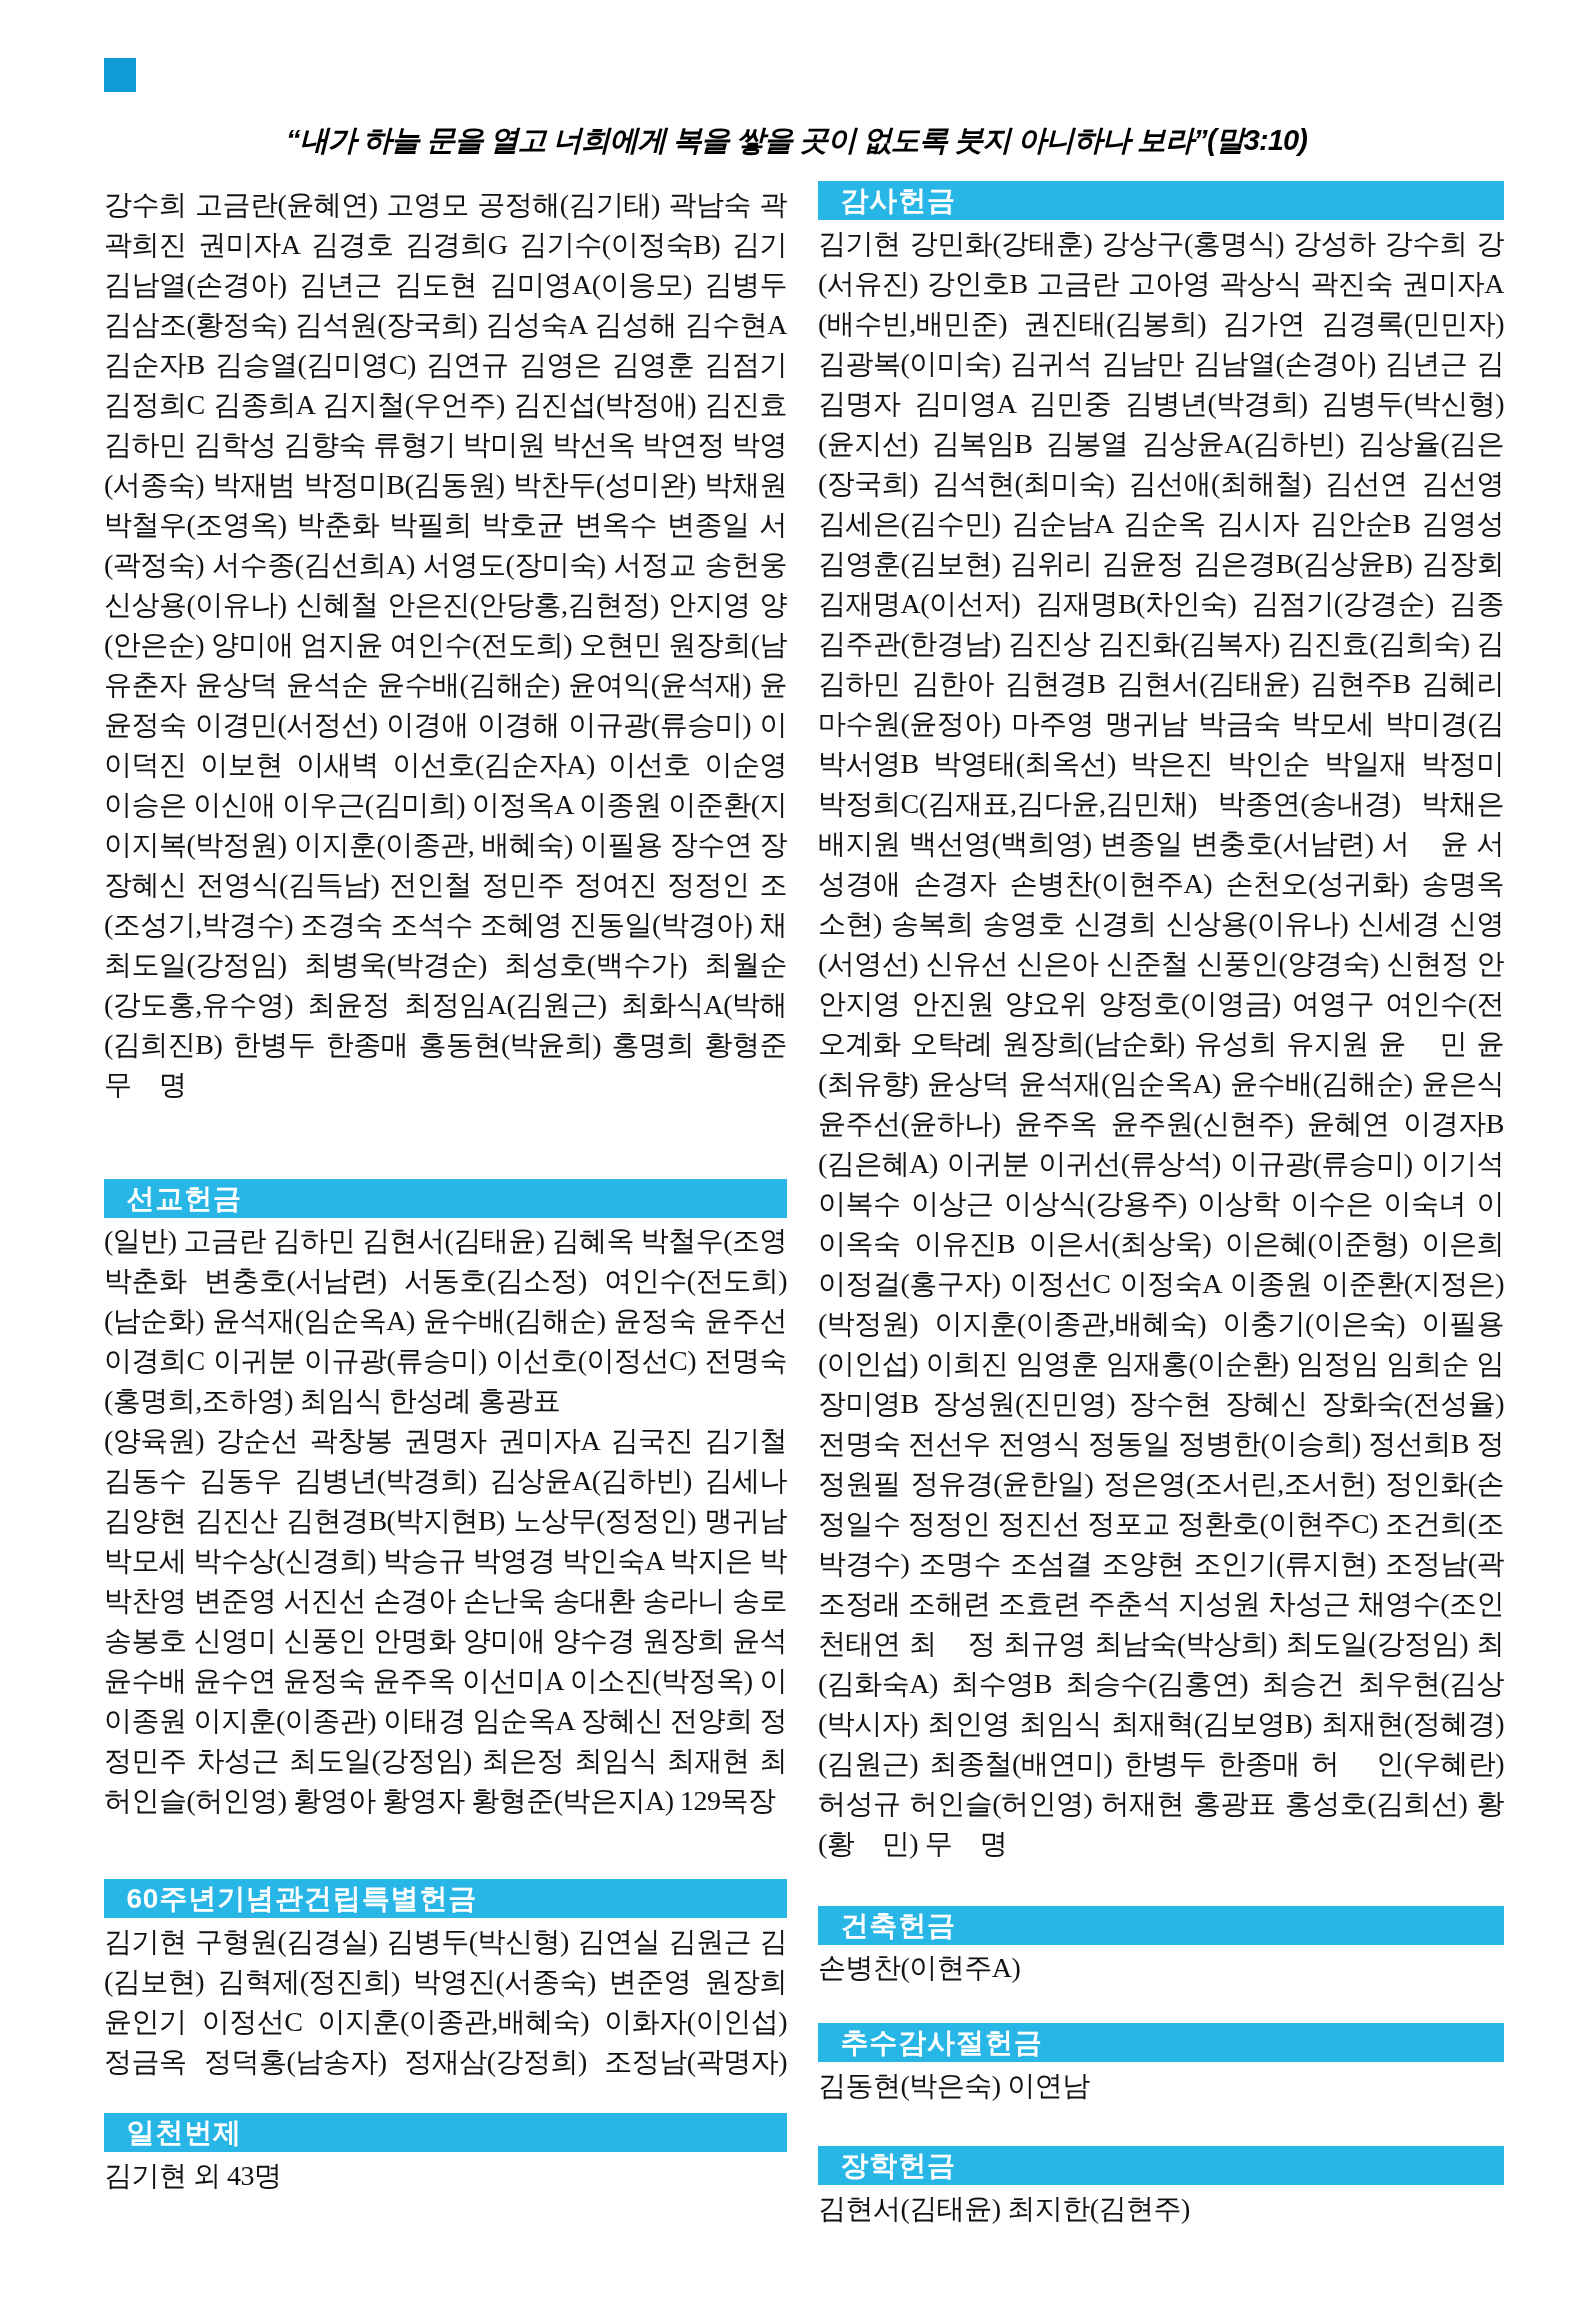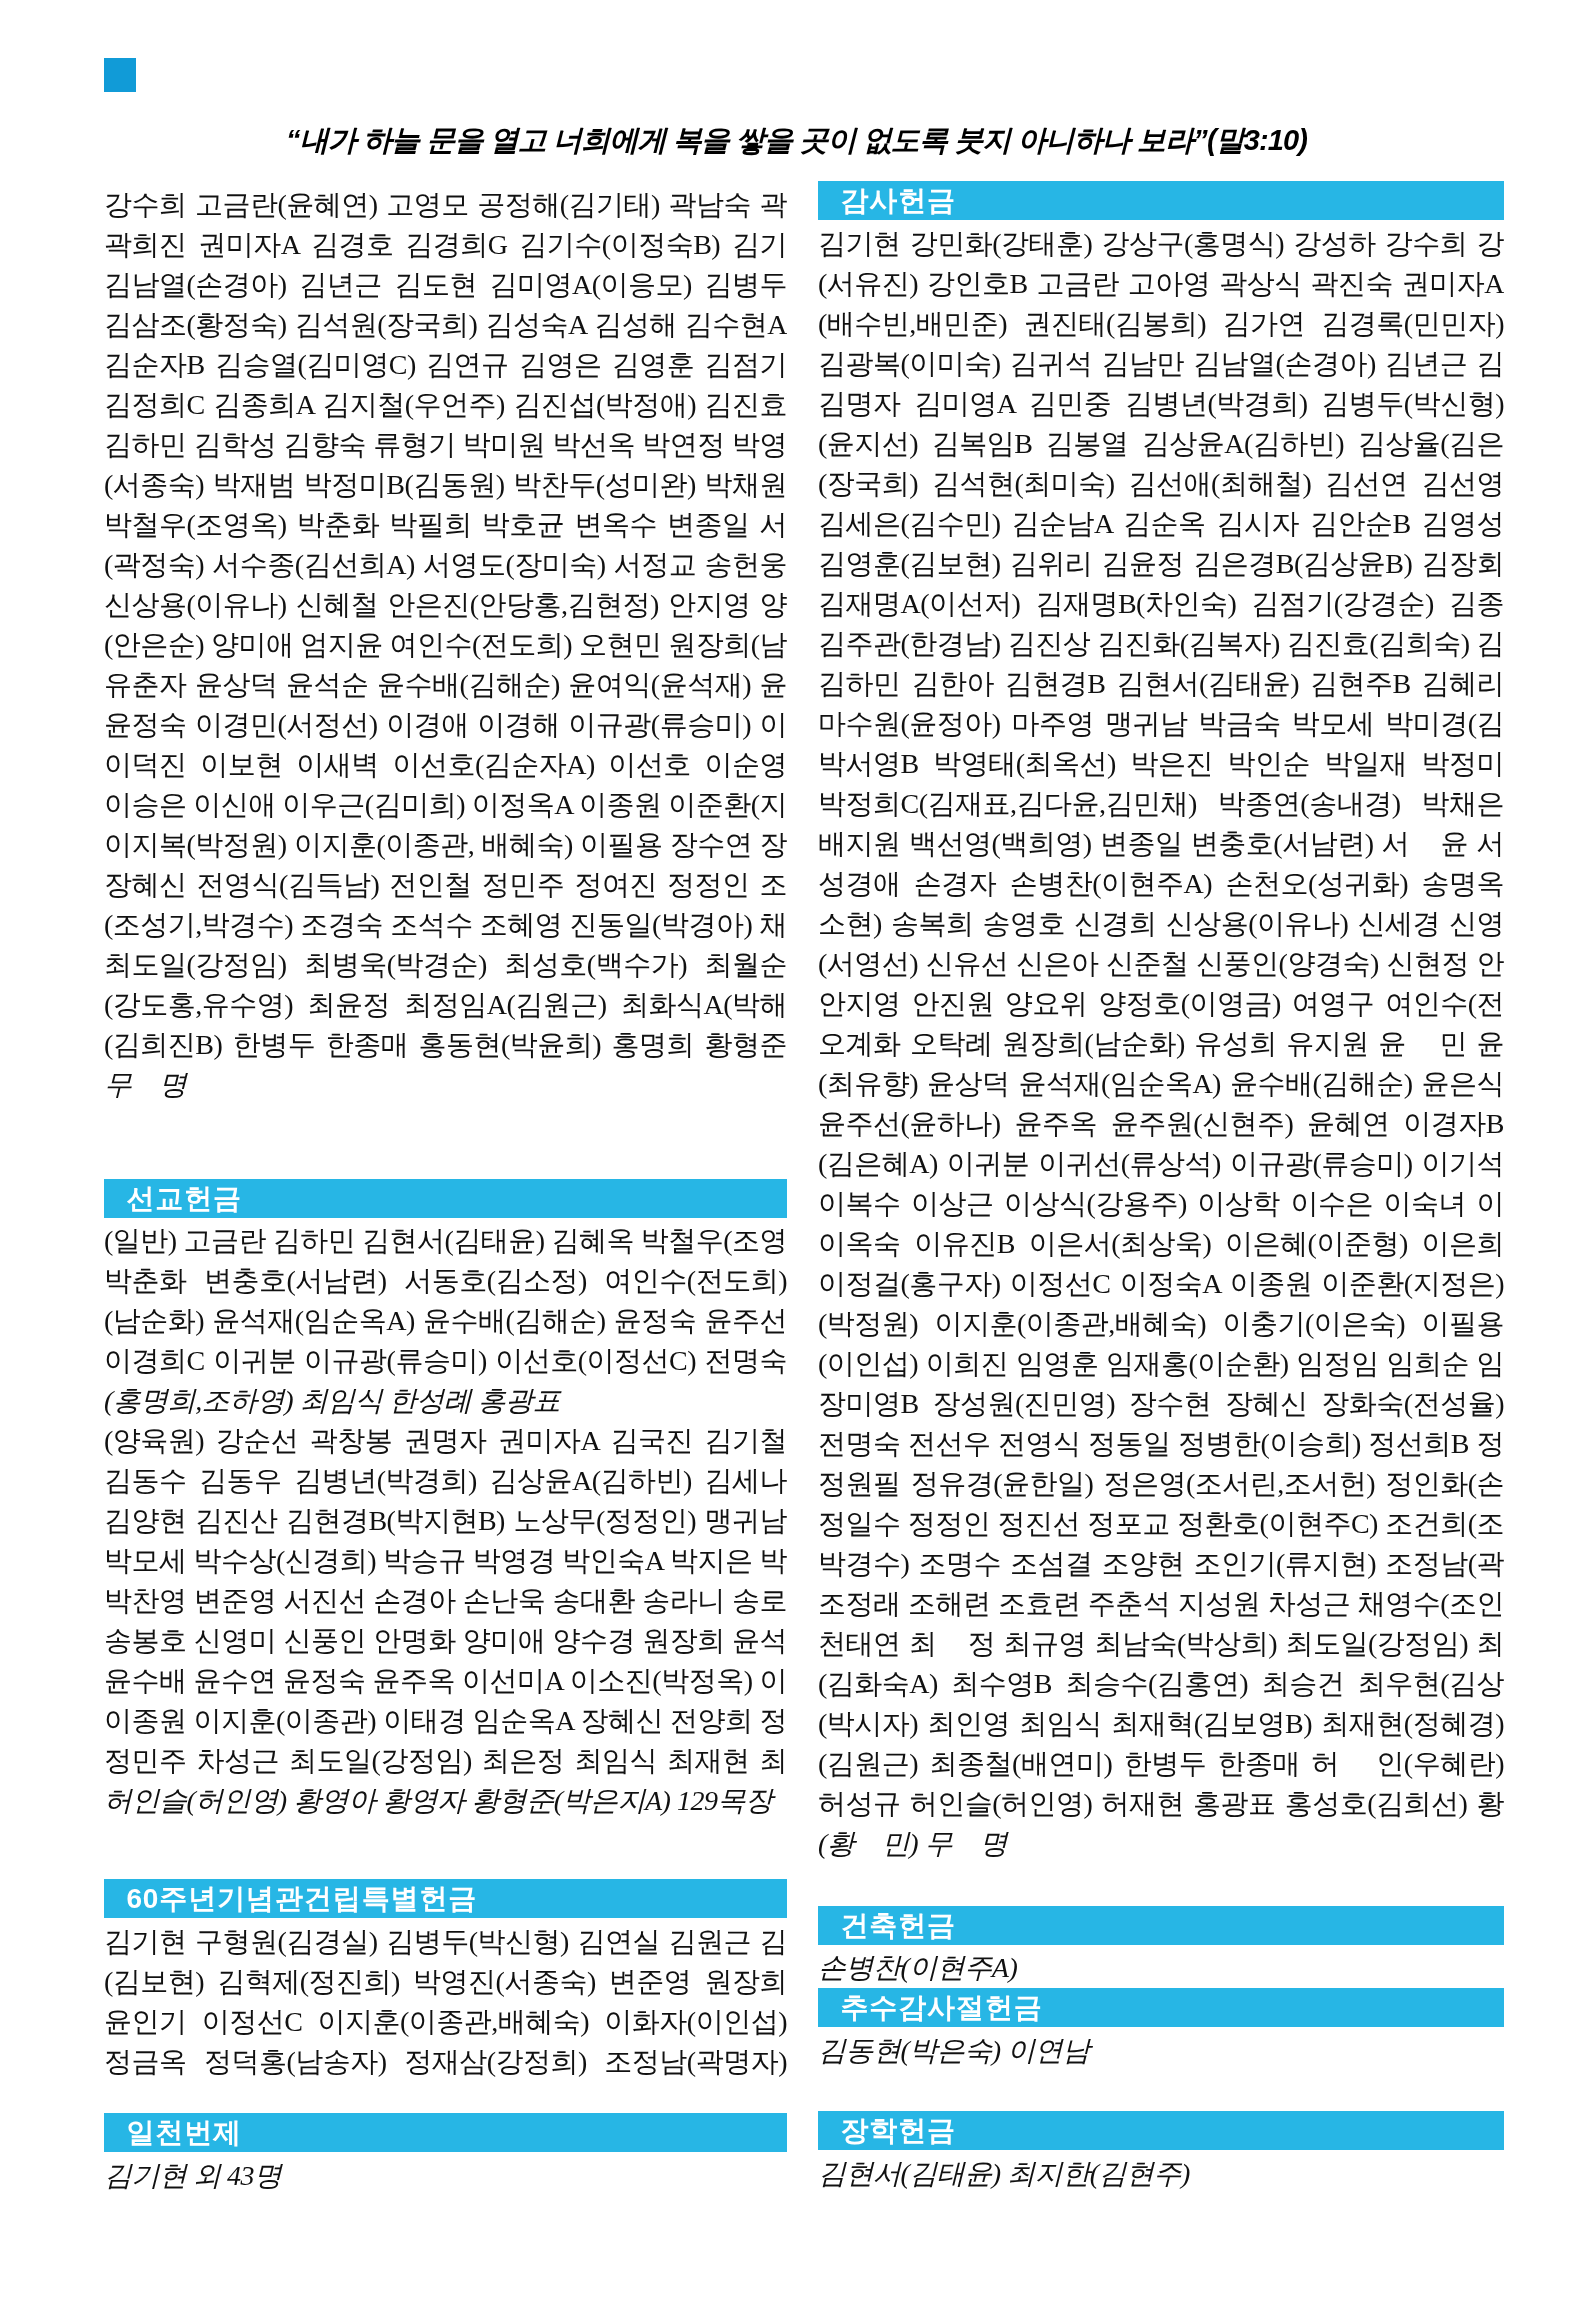--- a/index.html
+++ b/index.html
@@ -32,27 +32,27 @@
     font-weight:bold;font-size:28px;line-height:39px;
     padding-left:22.4px;letter-spacing:0.9px;box-sizing:border-box;
   }
   .sec-body{margin-top:3.7px;}
   .line{
     font-family:"Liberation Serif","DejaVu Serif",serif;
     font-size:28px;line-height:40px;height:40px;color:var(--ink);
     text-align:justify;text-align-last:justify;overflow:hidden;
     letter-spacing:-0.5px;
   }
-  .line.flush{text-align:right;text-align-last:left;font-style:italic;}
+  .line.flush{text-align:right;text-align-last:left;}
   
   #col-left section:nth-of-type(2){margin-top:74px;}
   #col-left section:nth-of-type(3){margin-top:58px;}
   #col-left section:nth-of-type(4){margin-top:31px;}
   #col-right section:nth-of-type(2){margin-top:42px;}
-  #col-right section:nth-of-type(3){}
+  #col-right section:nth-of-type(3){margin-top:35px;}
   #col-right section:nth-of-type(4){margin-top:40px;}
 </style>
 </head>
 <body>
 
 <header class="masthead">
   <span class="title-square"></span>
 </header>
 
 <div class="subtitle">“내가 하늘 문을 열고 너희에게 복을 쌓을 곳이 없도록 붓지 아니하나 보라”(말3:10)</div>

